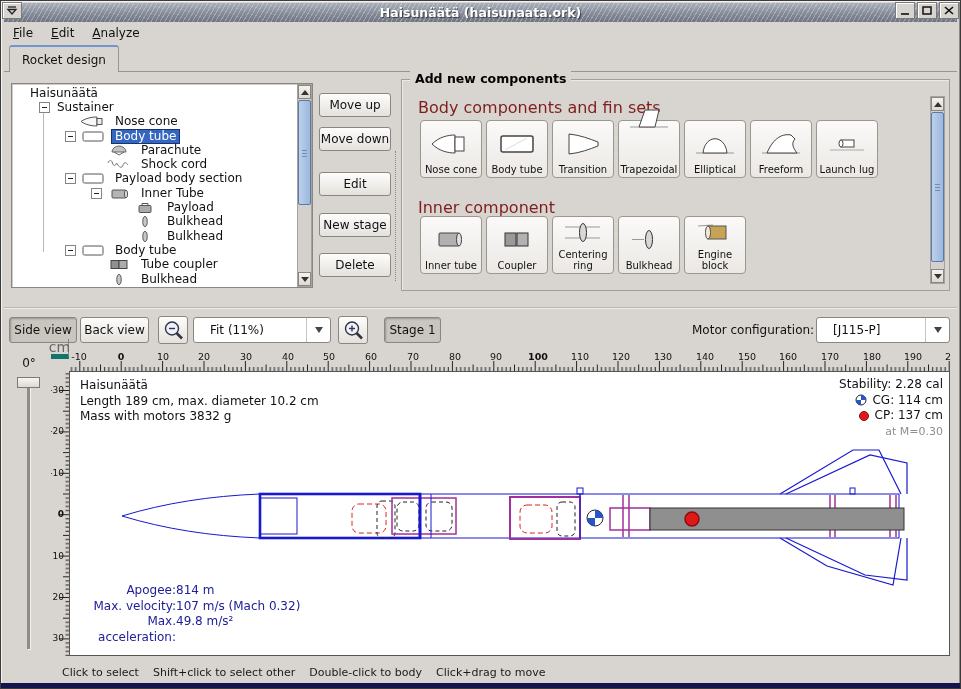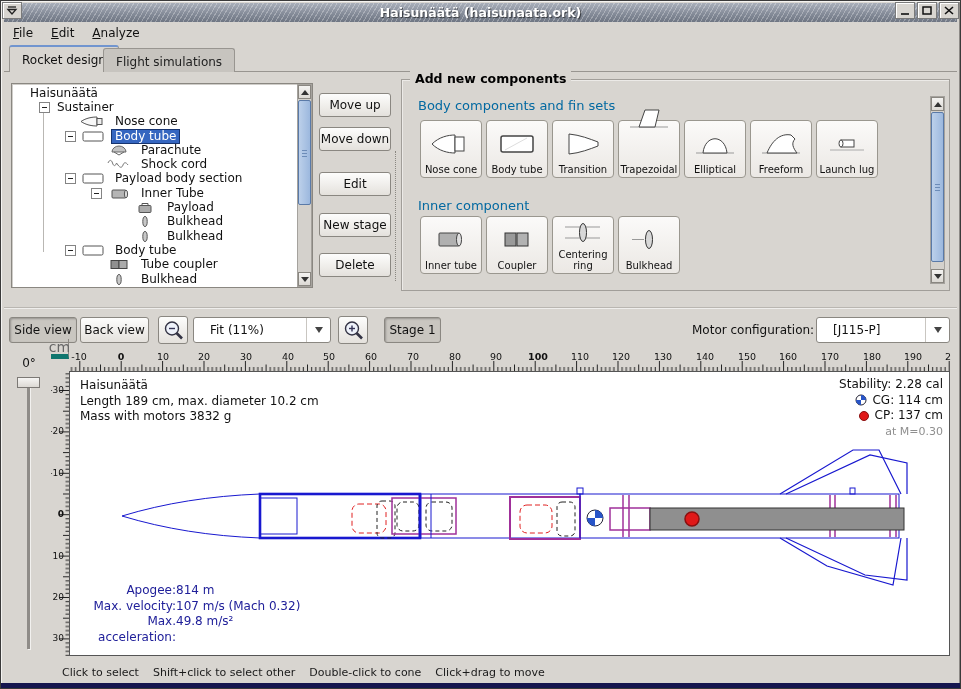--- a/index.html
+++ b/index.html
@@ -52,21 +52,21 @@
   .sb-thumb{position:absolute;left:0;right:0;background:linear-gradient(90deg,#bcd0ea,#9cb8de);
     border:1px solid #5a7aa8;border-radius:2px;}
   .grip{position:absolute;left:3px;right:3px;top:50%;height:7px;margin-top:-3px;
     background:repeating-linear-gradient(180deg,#6c8cb8 0 1px,rgba(0,0,0,0) 1px 3px);}
   .tri-up{width:0;height:0;border-left:4px solid transparent;border-right:4px solid transparent;border-bottom:5px solid #333;}
   .tri-down{width:0;height:0;border-left:4px solid transparent;border-right:4px solid transparent;border-top:5px solid #333;}
   
   .fieldset{position:absolute;left:400px;top:78px;width:549px;height:212px;border:1px solid #a19e99;
     box-shadow:inset 1px 1px 0 #eceae7;}
   .fieldset .legend{position:absolute;left:8px;top:-9px;background:#d8d5d0;font-weight:bold;font-size:12.5px;padding:0 5px;}
-  .flabel{position:absolute;font-size:13px;color:#0369a1;}
+  .flabel{position:absolute;font-size:16px;color:#7f1d1d;}
   .cbtn{position:absolute;width:62px;height:58px;background:linear-gradient(180deg,#fbfaf9,#ebe8e4);
     border:1px solid #9a978f;border-radius:4px;display:flex;flex-direction:column;align-items:center;justify-content:flex-end;
     padding:2px 1px;}
   .cicon{flex:1;display:flex;align-items:center;justify-content:center;width:100%;}
   .clabel{font-size:10px;color:#111;text-align:center;line-height:11px;white-space:pre-line;}
   .splitter{position:absolute;left:394px;top:150px;height:130px;width:0;border-left:1px dotted #8a8781;}
   
   .toolbar-sep{position:absolute;left:3px;top:306px;right:3px;height:1px;background:#b9b6b1;box-shadow:0 1px 0 #efeeec;}
   .combo{background:#fff;border:1px solid #8a8781;border-radius:3px;position:absolute;display:flex;align-items:center;}
   .combo .val{flex:1;font-size:12px;padding:0 16px;color:#111;}
@@ -135,21 +135,20 @@
   </div>
 
   <div class="menubar">
     <div class="menu-item"><span class="u">F</span><span>ile</span></div>
     <div class="menu-item"><span class="u">E</span><span>dit</span></div>
     <div class="menu-item"><span class="u">A</span><span>nalyze</span></div>
   </div>
 
   <div class="tabbar">
     <div class="tab active">Rocket design</div>
-    <div class="tab inactive">Flight simulations</div>
   </div>
 
   <div class="tree-panel">
     <div class="tree-spine"></div>
     <div class="tree-rows">
       <div class="trow" style="padding-left:14px">
         <span class="tlabel">Haisunäätä</span>
       </div>
       <div class="trow" style="padding-left:26px">
         <span class="exp"></span>
@@ -390,20 +389,31 @@
 ring</span>
     </div>
     <div class="cbtn" style="left:216px;top:136px;">
       <span class="cicon">
           <svg width="44" height="32">
             <line x1="5" y1="15.5" x2="17" y2="15.5" stroke="#999"></line>
             <ellipse cx="22" cy="15.5" rx="3.5" ry="9" fill="#d8d8d8" stroke="#333"></ellipse>
           </svg>
         </span>
       <span class="clabel">Bulkhead</span>
+    </div>
+    <div class="cbtn" style="left:282px;top:136px;">
+      <span class="cicon">
+          <svg width="44" height="32">
+            <line x1="5" y1="9" x2="20" y2="8" stroke="#999"></line>
+            <rect x="15" y="9" width="18" height="13" fill="#c8a355" stroke="#555"></rect>
+            <ellipse cx="15" cy="15.5" rx="2.5" ry="6.5" fill="#f0ead8" stroke="#555"></ellipse>
+          </svg>
+        </span>
+      <span class="clabel">Engine
+block</span>
     </div>
 
     <div class="sb" style="right:4px;top:16px;bottom:6px;width:15px;">
       <div class="sb-btn" style="top:0;">
           <i class="tri-up"></i>
         </div>
       <div class="sb-thumb" style="top:15px;height:150px;">
           <i class="grip"></i>
         </div>
       <div class="sb-btn" style="bottom:0;">
@@ -609,18 +619,18 @@
       <div class="frow">
           <span class="fl">Max. acceleration:</span>
           <span>49.8 m/s²</span>
         </div>
     </div>
   </div>
 
   <div class="statusbar">
     <span>Click to select</span>
     <span>Shift+click to select other</span>
-    <span>Double-click to cone</span>
+    <span>Double-click to body</span>
     <span>Click+drag to move</span>
   </div>
   <div class="bottom-strip"></div>
 
 </div>
 
 </body></html>

